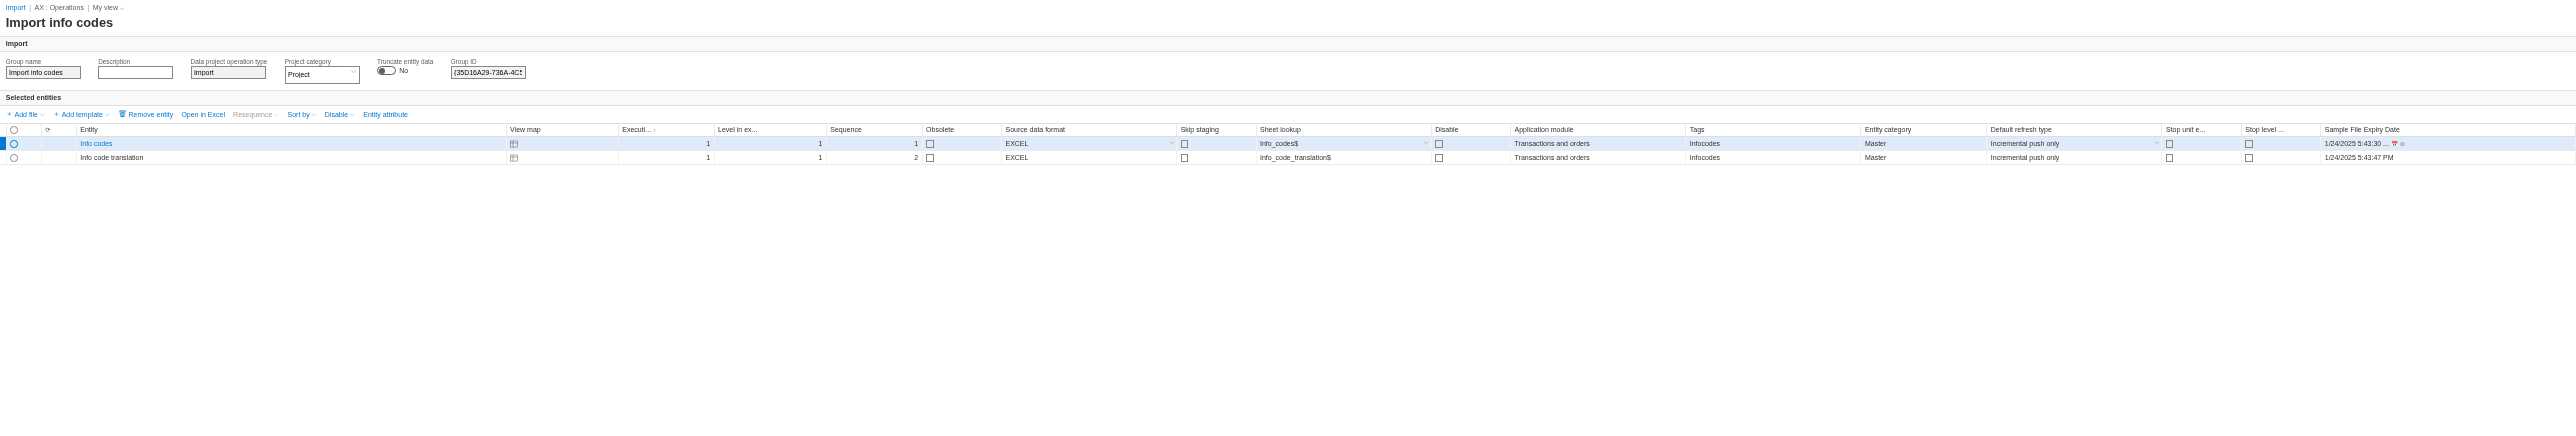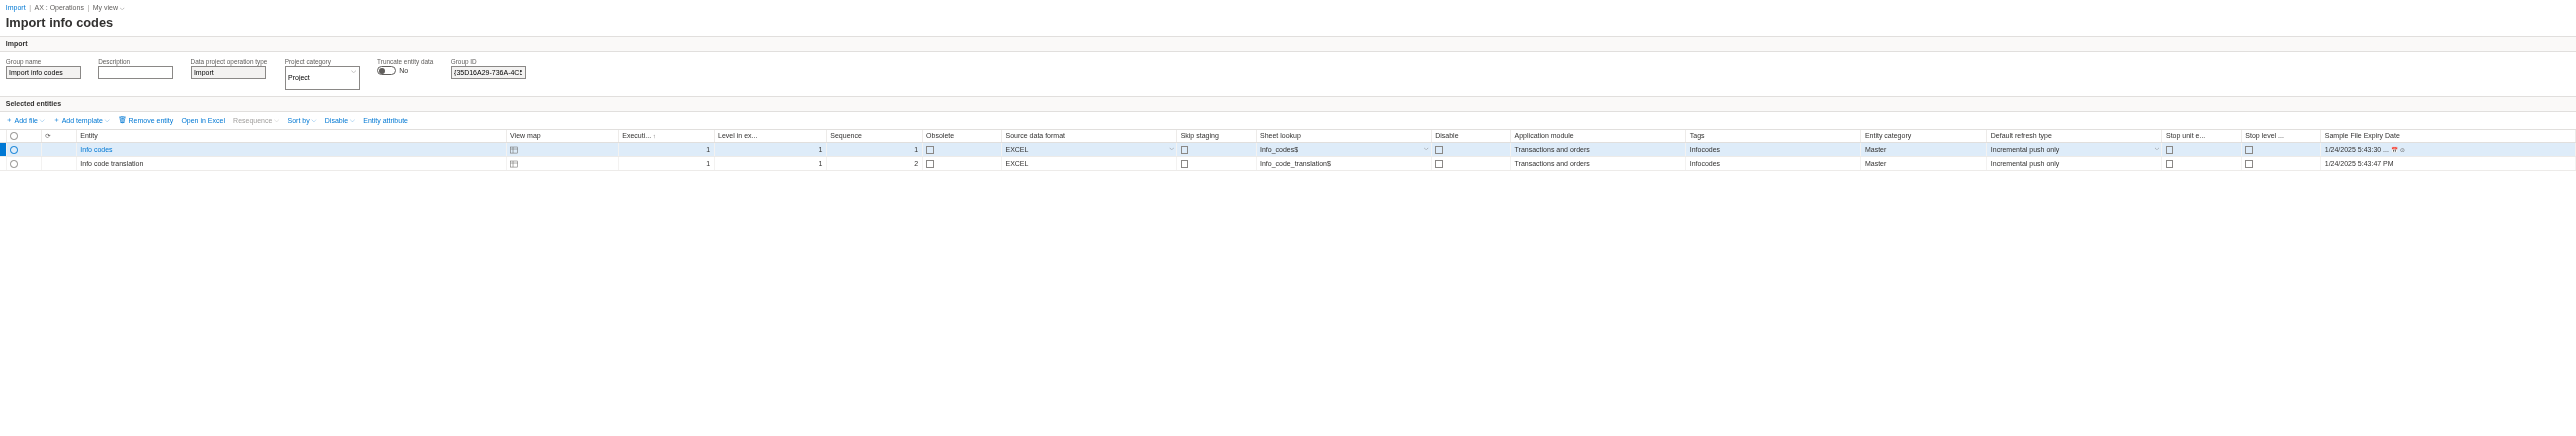--- a/index.html
+++ b/index.html
@@ -16,21 +16,21 @@
 
 
 .section-bar { border-top: 0.6px solid #e1dfdd; border-bottom: 0.6px solid #e1dfdd; padding: 3.5px 5.8px; font-weight: 600; background: #faf9f8; }
 
 
 .form-row { display: flex; gap: 17.4px; padding: 5.8px; flex-wrap: nowrap; }
 .form-field { display: flex; flex-direction: column; gap: 1.2px; }
 .form-label { font-size: 6.4px; color: #605e5c; }
 .form-input { border: 0.6px solid #8a8886; height: 12.8px; padding: 0 2.3px; font-size: 7px; width: 75px; background: #fff; }
 .form-input.readonly { background: #f3f2f1; }
-.form-select { border: 0.6px solid #8a8886; height: 24px; padding: 0 2.3px; font-size: 7px; width: 75px; background: #fff; appearance: none; position: relative; }
+.form-select { border: 0.6px solid #8a8886; height: 18px; padding: 0 2.3px; font-size: 7px; width: 75px; background: #fff; appearance: none; position: relative; }
 .select-wrap { position: relative; display: inline-block; }
 .select-wrap::after { content: "⌵"; position: absolute; right: 3.5px; top: 1.7px; font-size: 6.4px; pointer-events: none; color: #605e5c; }
 
 
 .toggle-row { display: flex; align-items: center; gap: 3.5px; }
 .toggle { width: 18.6px; height: 9.3px; border-radius: 4.6px; border: 0.6px solid #605e5c; background: #fff; position: relative; cursor: pointer; }
 .toggle::after { content: ""; position: absolute; width: 5.8px; height: 5.8px; border-radius: 50%; background: #605e5c; top: 1.2px; left: 1.2px; }
 
 
 .toolbar { display: flex; gap: 8.1px; padding: 3.5px 5.8px; align-items: center; font-size: 7px; border-bottom: 0.6px solid #e1dfdd; }

